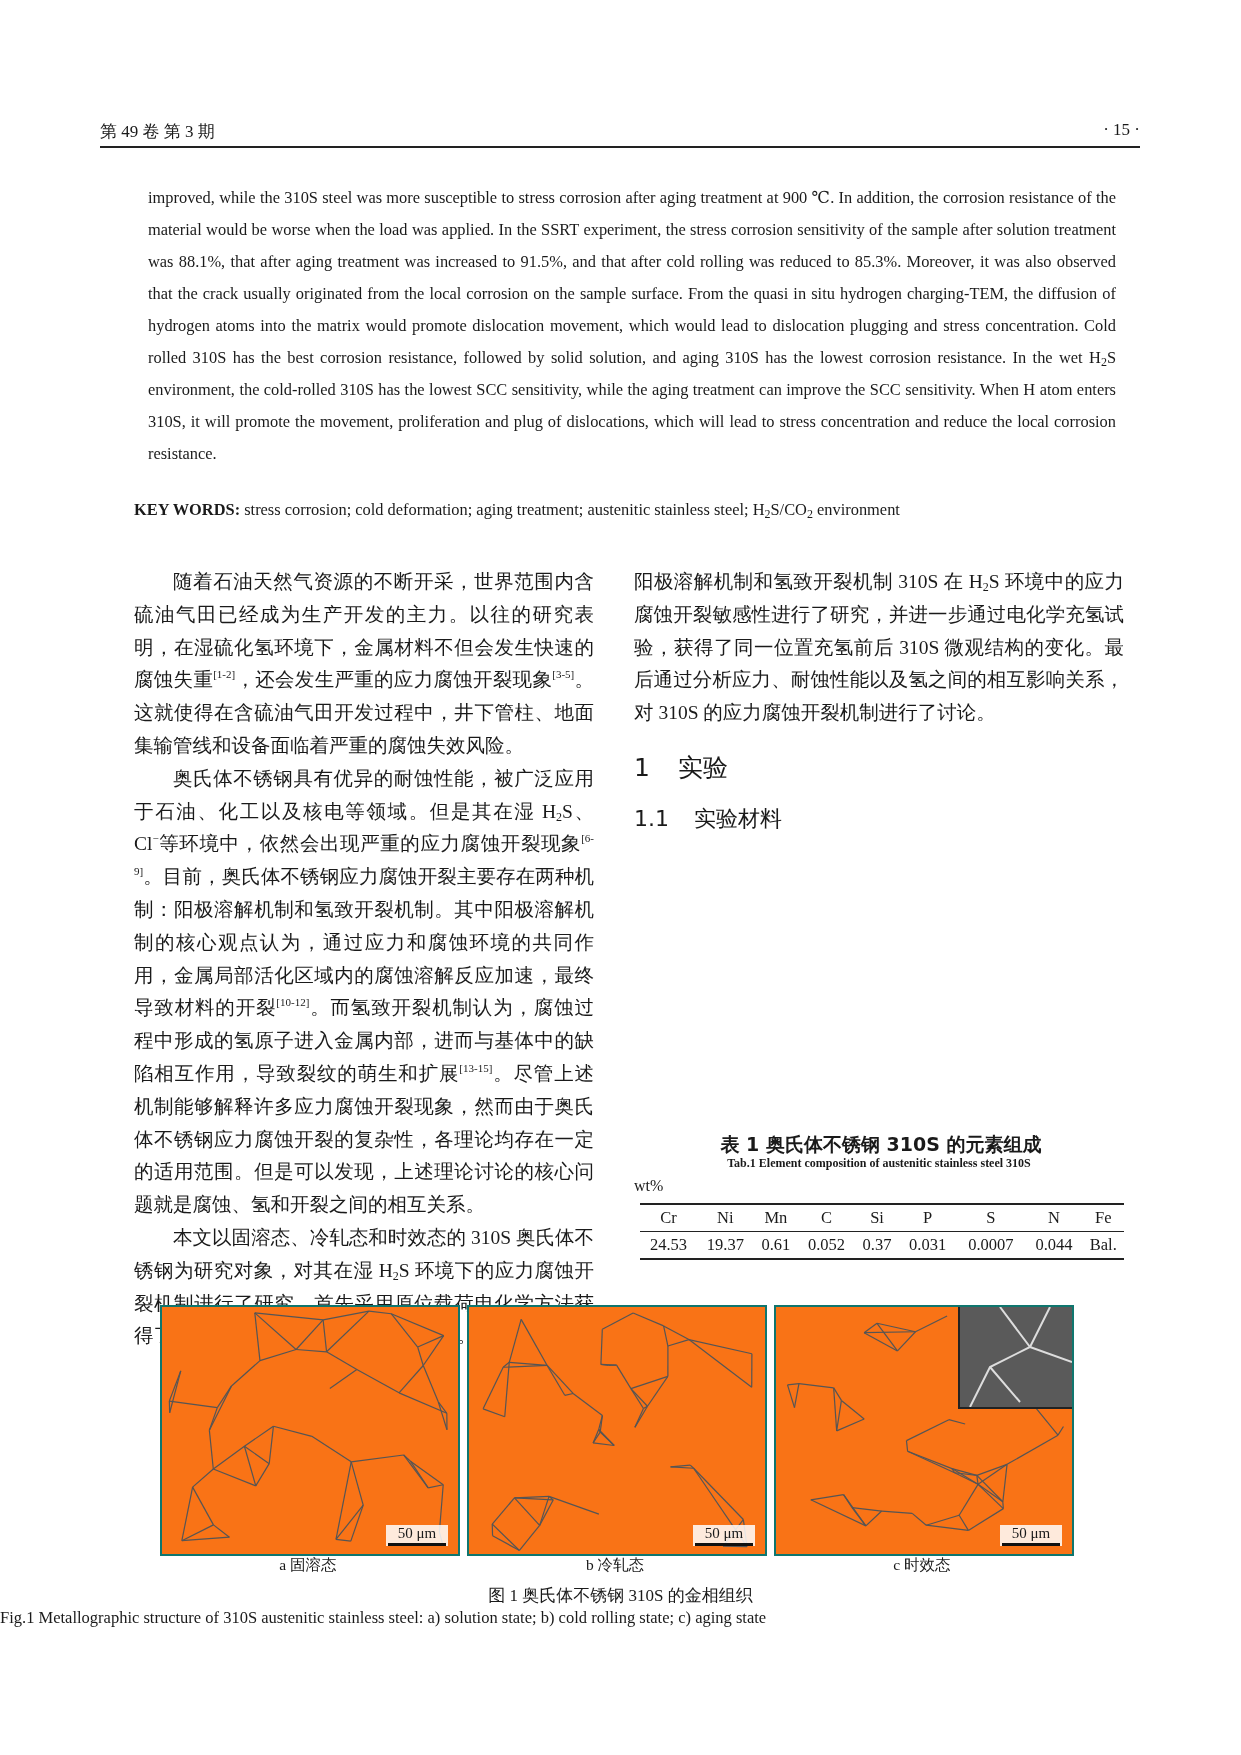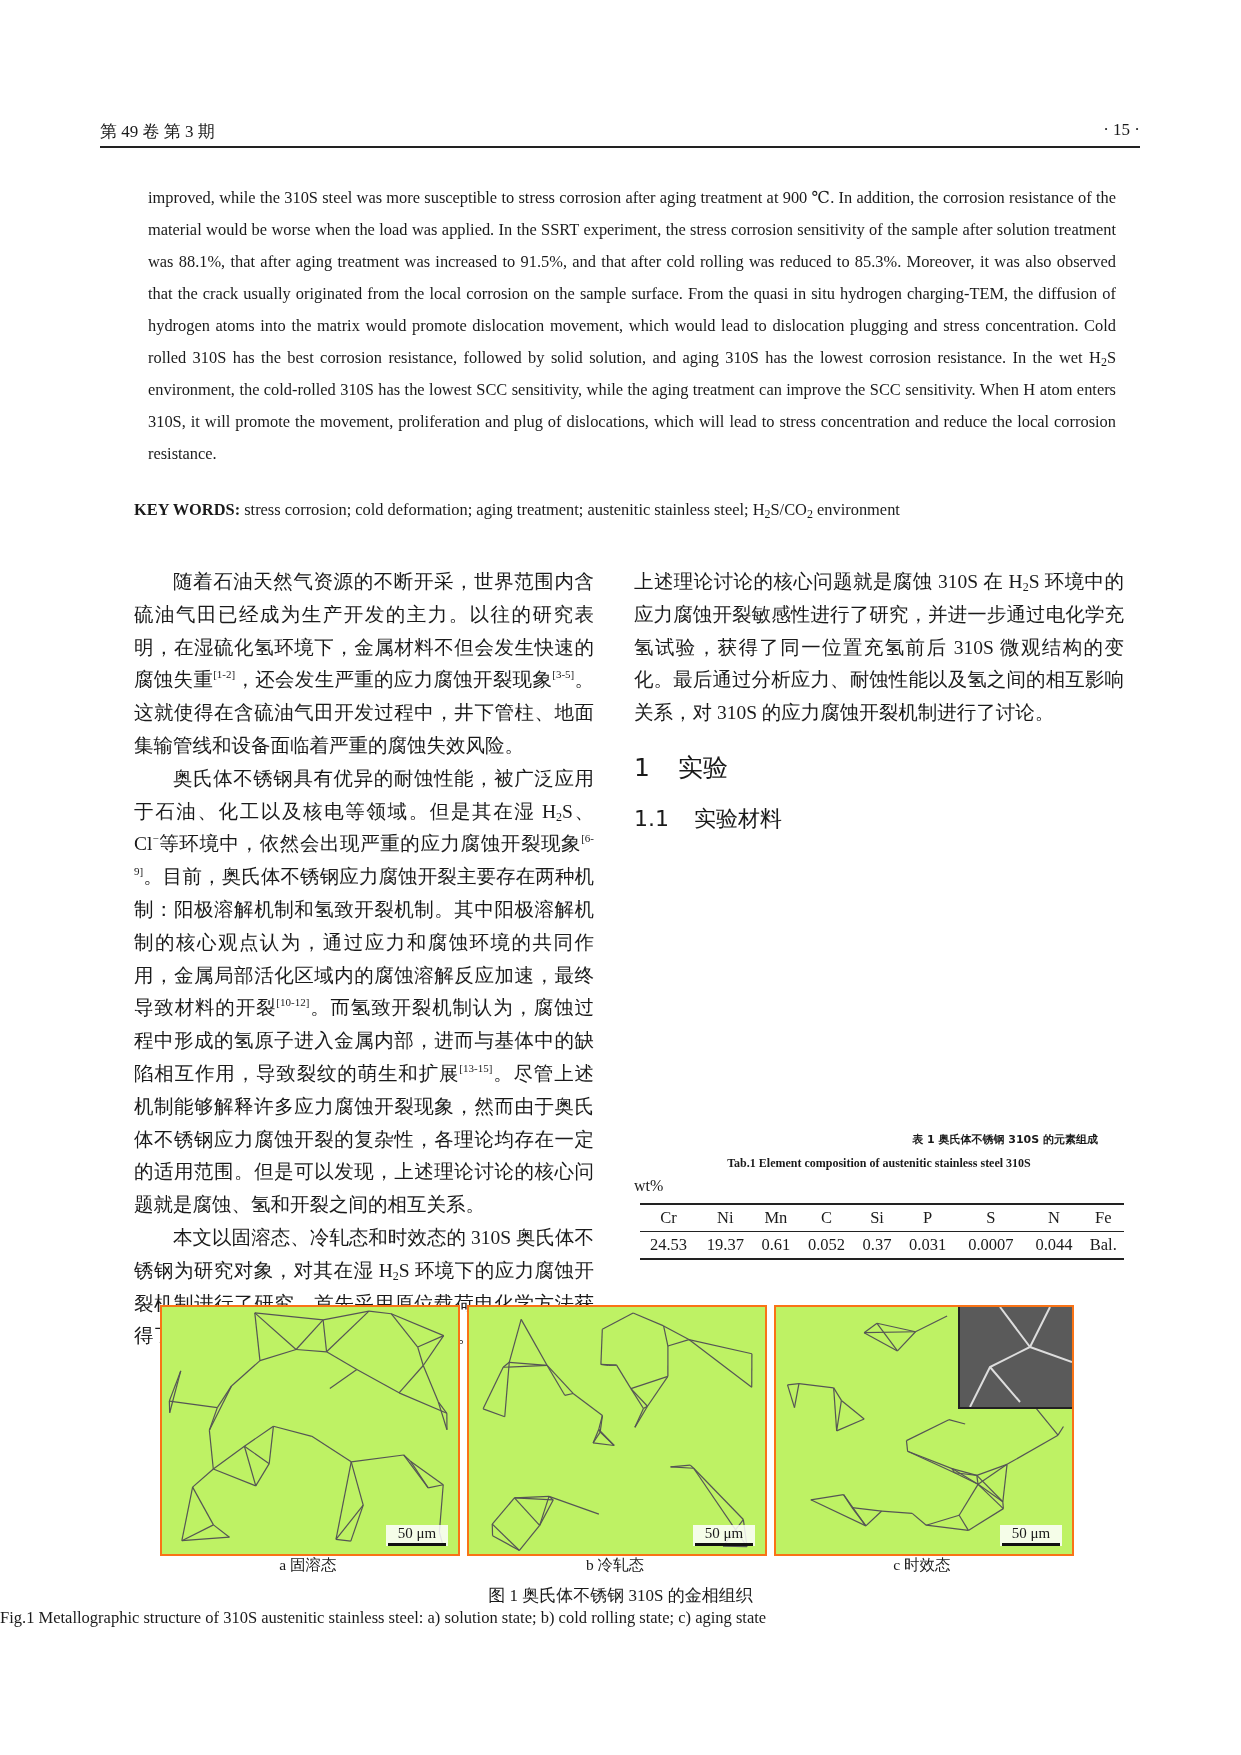--- a/index.html
+++ b/index.html
@@ -18,32 +18,32 @@
   .col-left { left: 134px; top: 566px; width: 460px; }
   .col-right { left: 634px; top: 566px; width: 490px; }
   .col p { margin: 0; text-indent: 2em; }
   .col p.noindent { text-indent: 0; }
   sup { font-size: 11px; vertical-align: 8px; line-height: 0; }
   sub { font-size: 12px; vertical-align: -3px; line-height: 0; }
   .h1 { font-family: "DejaVu Sans", sans-serif; font-size: 25px; margin: 22px 0 18px 0; }
   .h1 span.num { display: inline-block; width: 44px; }
   .h2 { font-family: "DejaVu Sans", sans-serif; font-size: 22px; margin: 0 0 6px 0; }
   .h2 span.num { display: inline-block; width: 60px; }
-  .tab-cap-cn { position: absolute; left: 608px; top: 1132px; width: 490px; text-align: right;
-                font-family: "DejaVu Sans", sans-serif; font-size: 11px; font-weight: bold; }
+  .tab-cap-cn { position: absolute; left: 636px; top: 1132px; width: 490px; text-align: center;
+                font-family: "DejaVu Sans", sans-serif; font-size: 19px; font-weight: bold; }
   .tab-cap-en { position: absolute; left: 634px; top: 1156px; width: 490px; text-align: center;
                 font-size: 12px; font-weight: bold; }
   .tab-unit { position: absolute; left: 634px; top: 1177px; width: 490px; text-align: left; font-size: 16px; }
   table.comp { position: absolute; left: 640px; top: 1203px; width: 484px; border-collapse: collapse;
                font-size: 16.5px; border-top: 2px solid #222; border-bottom: 2px solid #222; }
   table.comp th, table.comp td { text-align: center; font-weight: normal; padding: 3px 0; }
   table.comp thead th { border-bottom: 1px solid #222; }
   .figure { position: absolute; left: 160px; top: 1305px; width: 910px; height: 270px; }
-  .panel { position: absolute; top: 0; width: 296px; height: 247px; border: 2px solid #f97316;
-           background: #bef264; overflow: hidden; }
+  .panel { position: absolute; top: 0; width: 296px; height: 247px; border: 2px solid #0f766e;
+           background: #f97316; overflow: hidden; }
   .panel svg { position: absolute; left: 0; top: 0; }
   .scalebar { position: absolute; right: 10px; bottom: 8px; font-size: 15px; text-align: center;
               background: rgba(255,255,255,0.85); padding: 0 2px; }
   .scalebar .bar { width: 58px; height: 3px; background: #111; margin-top: 1px; }
   .inset { position: absolute; right: 0; top: 0; width: 112px; height: 100px; background: #5a5a5a;
            border-left: 2px solid #222; border-bottom: 2px solid #222; }
   .panel-label { position: absolute; top: 250px; width: 296px; text-align: center; font-size: 15.5px; }
   .fig-cap-cn { position: absolute; left: 0; top: 1584px; width: 1241px; text-align: center; font-size: 17px; }
   .fig-cap-en { position: absolute; left: 0; top: 1608px; width: 1241px; text-align: left; font-size: 16.5px; }
 </style>
@@ -59,21 +59,21 @@
 
 <div class="keywords"><b>KEY WORDS:</b><span> stress corrosion; cold deformation; aging treatment; austenitic stainless steel; H</span><sub>2</sub><span>S/CO</span><sub>2</sub><span> environment</span></div>
 
 <div class="col col-left">
   <p><span>随着石油天然气资源的不断开采，世界范围内含硫油气田已经成为生产开发的主力。以往的研究表明，在湿硫化氢环境下，金属材料不但会发生快速的腐蚀失重</span><sup>[1-2]</sup><span>，还会发生严重的应力腐蚀开裂现象</span><sup>[3-5]</sup><span>。这就使得在含硫油气田开发过程中，井下管柱、地面集输管线和设备面临着严重的腐蚀失效风险。</span></p>
   <p><span>奥氏体不锈钢具有优异的耐蚀性能，被广泛应用于石油、化工以及核电等领域。但是其在湿 H</span><sub>2</sub><span>S、Cl</span><sup>−</sup><span>等环境中，依然会出现严重的应力腐蚀开裂现象</span><sup>[6-9]</sup><span>。目前，奥氏体不锈钢应力腐蚀开裂主要存在两种机制：阳极溶解机制和氢致开裂机制。其中阳极溶解机制的核心观点认为，通过应力和腐蚀环境的共同作用，金属局部活化区域内的腐蚀溶解反应加速，最终导致材料的开裂</span><sup>[10-12]</sup><span>。而氢致开裂机制认为，腐蚀过程中形成的氢原子进入金属内部，进而与基体中的缺陷相互作用，导致裂纹的萌生和扩展</span><sup>[13-15]</sup><span>。尽管上述机制能够解释许多应力腐蚀开裂现象，然而由于奥氏体不锈钢应力腐蚀开裂的复杂性，各理论均存在一定的适用范围。但是可以发现，上述理论讨论的核心问题就是腐蚀、氢和开裂之间的相互关系。</span></p>
   <p><span>本文以固溶态、冷轧态和时效态的 310S 奥氏体不锈钢为研究对象，对其在湿 H</span><sub>2</sub><span>S 环境下的应力腐蚀开裂机制进行了研究。首先采用原位载荷电化学方法获得了应力对 310S 耐蚀性能的影响规律。同时通过</span></p>
 </div>
 
 <div class="col col-right">
-  <p class="noindent"><span>上述理论讨论的核心问题就是腐蚀 310S 在 H</span><sub>2</sub><span>S 环境中的应力腐蚀开裂敏感性进行了研究，并进一步通过电化学充氢试验，获得了同一位置充氢前后 310S 微观结构的变化。最后通过分析应力、耐蚀性能以及氢之间的相互影响关系，对 310S 的应力腐蚀开裂机制进行了讨论。</span></p>
+  <p class="noindent"><span>阳极溶解机制和氢致开裂机制 310S 在 H</span><sub>2</sub><span>S 环境中的应力腐蚀开裂敏感性进行了研究，并进一步通过电化学充氢试验，获得了同一位置充氢前后 310S 微观结构的变化。最后通过分析应力、耐蚀性能以及氢之间的相互影响关系，对 310S 的应力腐蚀开裂机制进行了讨论。</span></p>
   <div class="h1"><span class="num">1</span><span>实验</span></div>
   <div class="h2"><span class="num">1.1</span><span>实验材料</span></div>
 </div>
 
 <div class="tab-cap-cn">表 1   奥氏体不锈钢 310S 的元素组成</div>
 <div class="tab-cap-en">Tab.1 Element composition of austenitic stainless steel 310S</div>
 <div class="tab-unit">wt%</div>
 <table class="comp">
   <thead>
       <tr id="thead-row">

